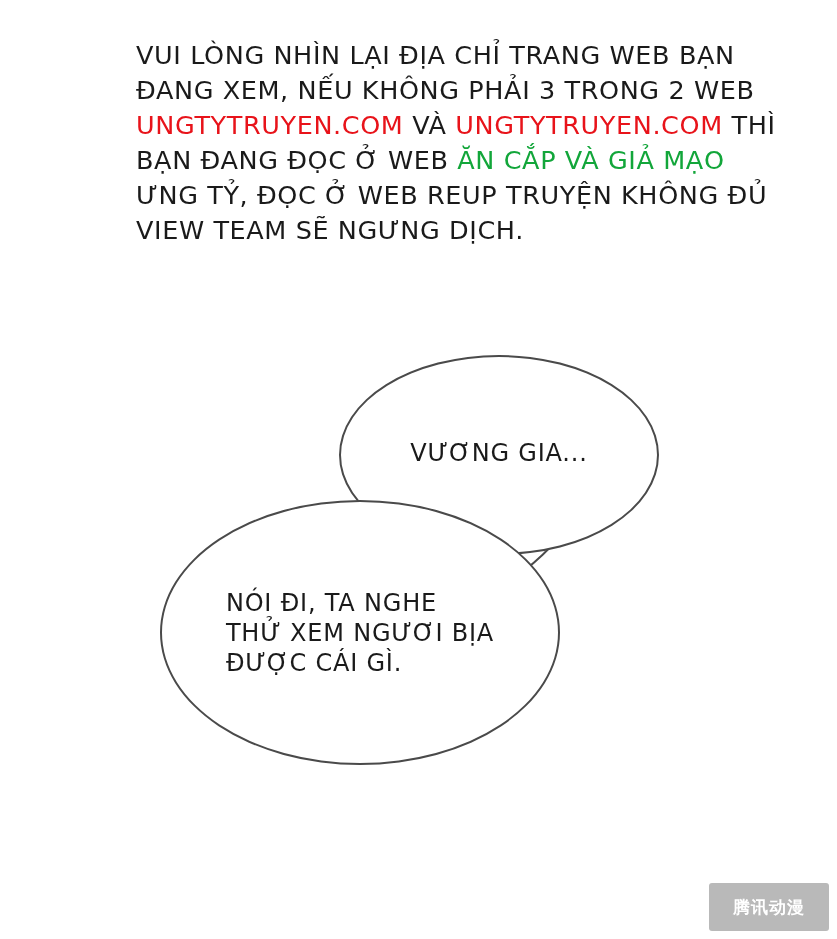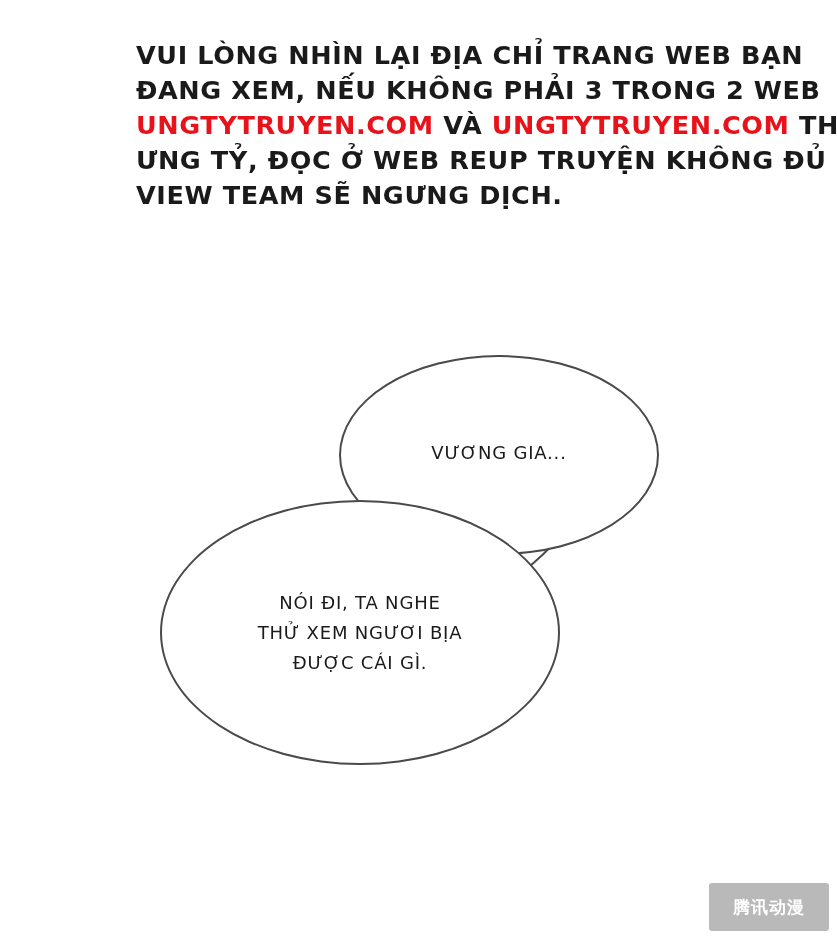--- a/index.html
+++ b/index.html
@@ -19,21 +19,21 @@
   
   #notice {
     position: absolute;
     left: 136px;
     top: 38px;
     width: 580px;
   }
   .notice-line {
     font-family: "DejaVu Sans", sans-serif;
     font-size: 25.5px;
-    font-weight: 700;
+    font-weight: 400;
     letter-spacing: 0.6px;
     line-height: 35px;
     white-space: nowrap;
     color: #1a1a1a;
   }
   .seg-red   { color: #e8131a; }
   .seg-green { color: #12a63a; }
   .seg-dark  { color: #1a1a1a; }
 
   
@@ -41,23 +41,22 @@
     position: absolute;
     border: 2px solid #4a4a4a;
     background: #ffffff;
     border-radius: 50%;
     box-sizing: border-box;
     display: flex;
     align-items: center;
     justify-content: center;
   }
   .bubble-text {
-    text-align: center;
     font-family: "DejaVu Sans", sans-serif;
-    font-size: 18px;
+    font-size: 24px;
     letter-spacing: 0.8px;
     line-height: 30px;
     color: #1a1a1a;
   }
 
   #bubble-upper {
     left: 339px;
     top: 355px;
     width: 320px;
     height: 200px;
@@ -112,20 +111,23 @@
   </div>
 
   <div class="notice-line">
     <span class="seg-dark">ĐANG XEM, NẾU KHÔNG PHẢI 3 TRONG 2 WEB</span>
   </div>
 
   <div class="notice-line">
     <span class="seg-red">UNGTYTRUYEN.COM</span><span class="seg-dark"> VÀ </span><span class="seg-red">UNGTYTRUYEN.COM</span><span class="seg-dark"> THÌ</span>
   </div>
 
+  <div class="notice-line">
+    <span class="seg-dark">BẠN ĐANG ĐỌC Ở WEB </span><span class="seg-green">ĂN CẮP VÀ GIẢ MẠO</span>
+  </div>
 
   <div class="notice-line">
     <span class="seg-dark">ƯNG TỶ, ĐỌC Ở WEB REUP TRUYỆN KHÔNG ĐỦ</span>
   </div>
 
   <div class="notice-line">
     <span class="seg-dark">VIEW TEAM SẼ NGƯNG DỊCH.</span>
   </div>
 
 </div>

